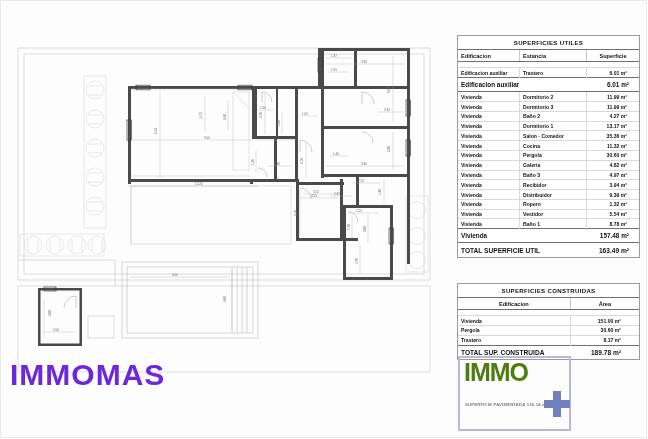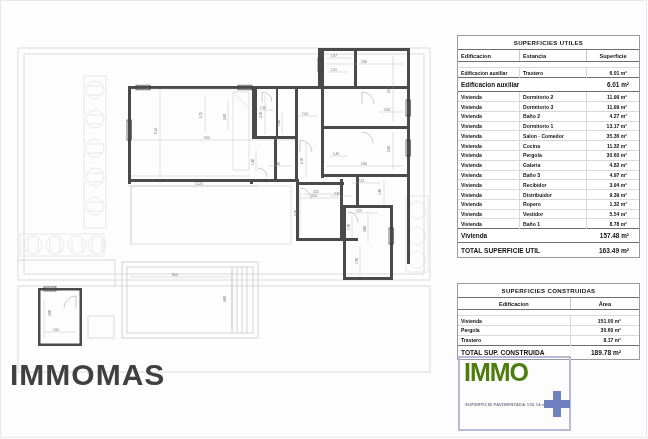--- a/index.html
+++ b/index.html
@@ -52,21 +52,21 @@
   .wm-box{position:absolute;left:458px;top:356px;width:113px;height:75px;border:2px solid #b9b9d8;box-sizing:border-box;background:transparent;}
   .wm-text{position:absolute;left:462px;top:358px;width:190px;height:70px;pointer-events:none;}
   .wm-l1{position:absolute;left:2px;top:2px;font-size:25px;font-weight:bold;color:#4d7c0f;letter-spacing:-1px;line-height:1;}
   .wm-l2{position:absolute;left:10px;top:24px;font-size:25px;font-weight:bold;color:#8fd3e8;letter-spacing:-1px;line-height:1;}
   .wm-plus{position:absolute;left:82px;top:33px;width:26px;height:26px;}
   .wm-plus:before,.wm-plus:after{content:"";position:absolute;background:#6f7fbf;}
   .wm-plus:before{left:9px;top:0;width:8px;height:26px;}
   .wm-plus:after{left:0;top:9px;width:26px;height:8px;}
   .wm-caption{position:absolute;left:3px;top:44px;font-size:4.2px;color:#7a7a86;font-weight:bold;letter-spacing:.2px;}
 
-  .bgwm{position:absolute;left:10px;top:358px;font-size:30px;font-weight:bold;color:#404040;letter-spacing:1px;}
+  .bgwm{position:absolute;left:10px;top:358px;font-size:30px;font-weight:bold;color:#6d28d9;letter-spacing:1px;}
 </style>
 </head>
 <body>
 
 <div class="page">
   <div class="page-border"></div>
 
   <div class="plan">
     <svg width="450" height="439" viewBox="0 0 450 439" xmlns="http://www.w3.org/2000/svg">
       <defs>

